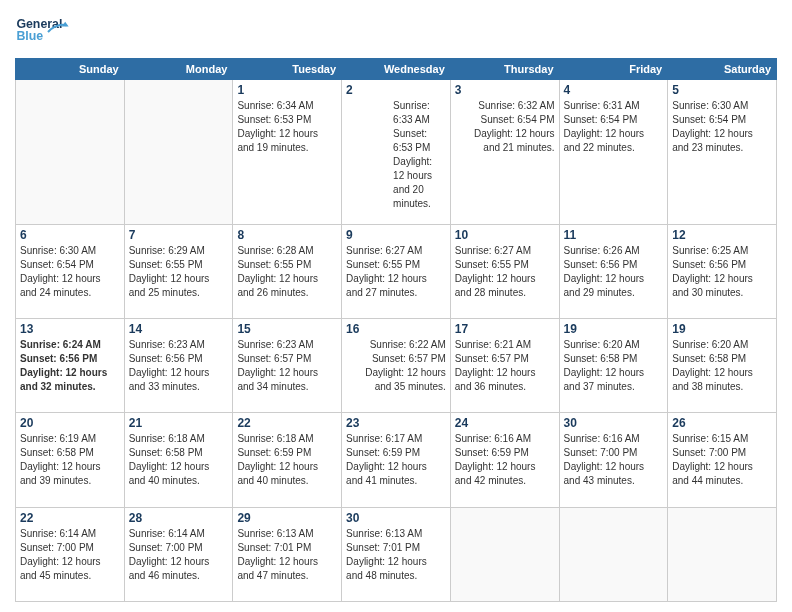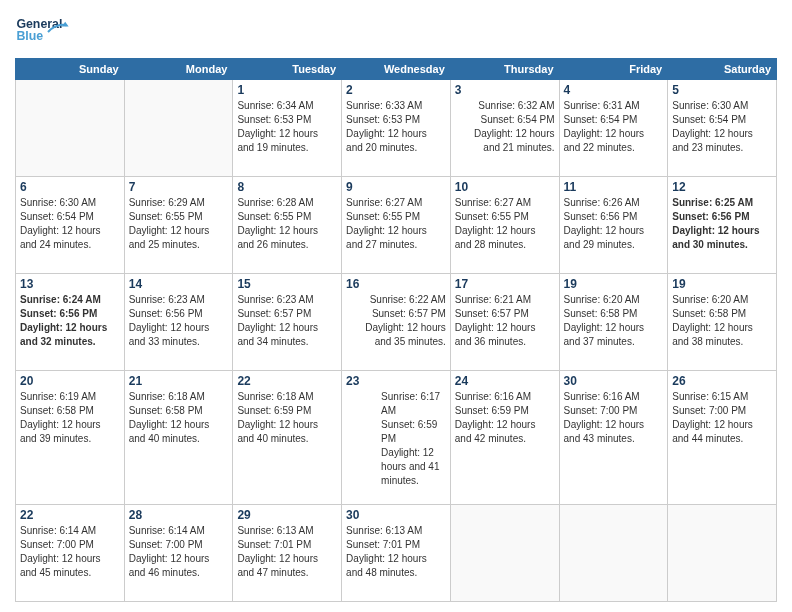--- a/index.html
+++ b/index.html
@@ -122,21 +122,21 @@
           <td class="empty"></td>
           <td class="empty"></td>
           <td>
             <span class="day-num">1</span>
             <div class="day-info" style="white-space: pre-line;">Sunrise: 6:34 AM
 Sunset: 6:53 PM
 Daylight: 12 hours and 19 minutes.</div>
           </td>
           <td>
             <span class="day-num">2</span>
-            <div class="day-info" style="white-space: pre-line;">Sunrise: 6:33 AM
+            <div class="day-info" style="white-space: pre-line; margin-left: 47px;">Sunrise: 6:33 AM
 Sunset: 6:53 PM
 Daylight: 12 hours and 20 minutes.</div>
           </td>
           <td>
             <span class="day-num">3</span>
             <div class="day-info" style="white-space: pre-line; text-align: right;">Sunrise: 6:32 AM
 Sunset: 6:54 PM
 Daylight: 12 hours and 21 minutes.</div>
           </td>
           <td>
@@ -184,21 +184,21 @@
 Daylight: 12 hours and 28 minutes.</div>
           </td>
           <td>
             <span class="day-num">11</span>
             <div class="day-info" style="white-space: pre-line;">Sunrise: 6:26 AM
 Sunset: 6:56 PM
 Daylight: 12 hours and 29 minutes.</div>
           </td>
           <td>
             <span class="day-num">12</span>
-            <div class="day-info" style="white-space: pre-line; font-weight: bold;">Sunrise: 6:25 AM
+            <div class="day-info" style="white-space: pre-line;">Sunrise: 6:25 AM
 Sunset: 6:56 PM
 Daylight: 12 hours and 30 minutes.</div>
           </td>
         </tr>
         <tr>
           <td>
             <span class="day-num">13</span>
             <div class="day-info" style="white-space: pre-line; font-weight: bold;">Sunrise: 6:24 AM
 Sunset: 6:56 PM
 Daylight: 12 hours and 32 minutes.</div>
@@ -254,21 +254,21 @@
 Daylight: 12 hours and 40 minutes.</div>
           </td>
           <td>
             <span class="day-num">22</span>
             <div class="day-info" style="white-space: pre-line;">Sunrise: 6:18 AM
 Sunset: 6:59 PM
 Daylight: 12 hours and 40 minutes.</div>
           </td>
           <td>
             <span class="day-num">23</span>
-            <div class="day-info" style="white-space: pre-line; margin-left: 35px;">Sunrise: 6:17 AM
+            <div class="day-info" style="white-space: pre-line;">Sunrise: 6:17 AM
 Sunset: 6:59 PM
 Daylight: 12 hours and 41 minutes.</div>
           </td>
           <td>
             <span class="day-num">24</span>
             <div class="day-info" style="white-space: pre-line;">Sunrise: 6:16 AM
 Sunset: 6:59 PM
 Daylight: 12 hours and 42 minutes.</div>
           </td>
           <td>

